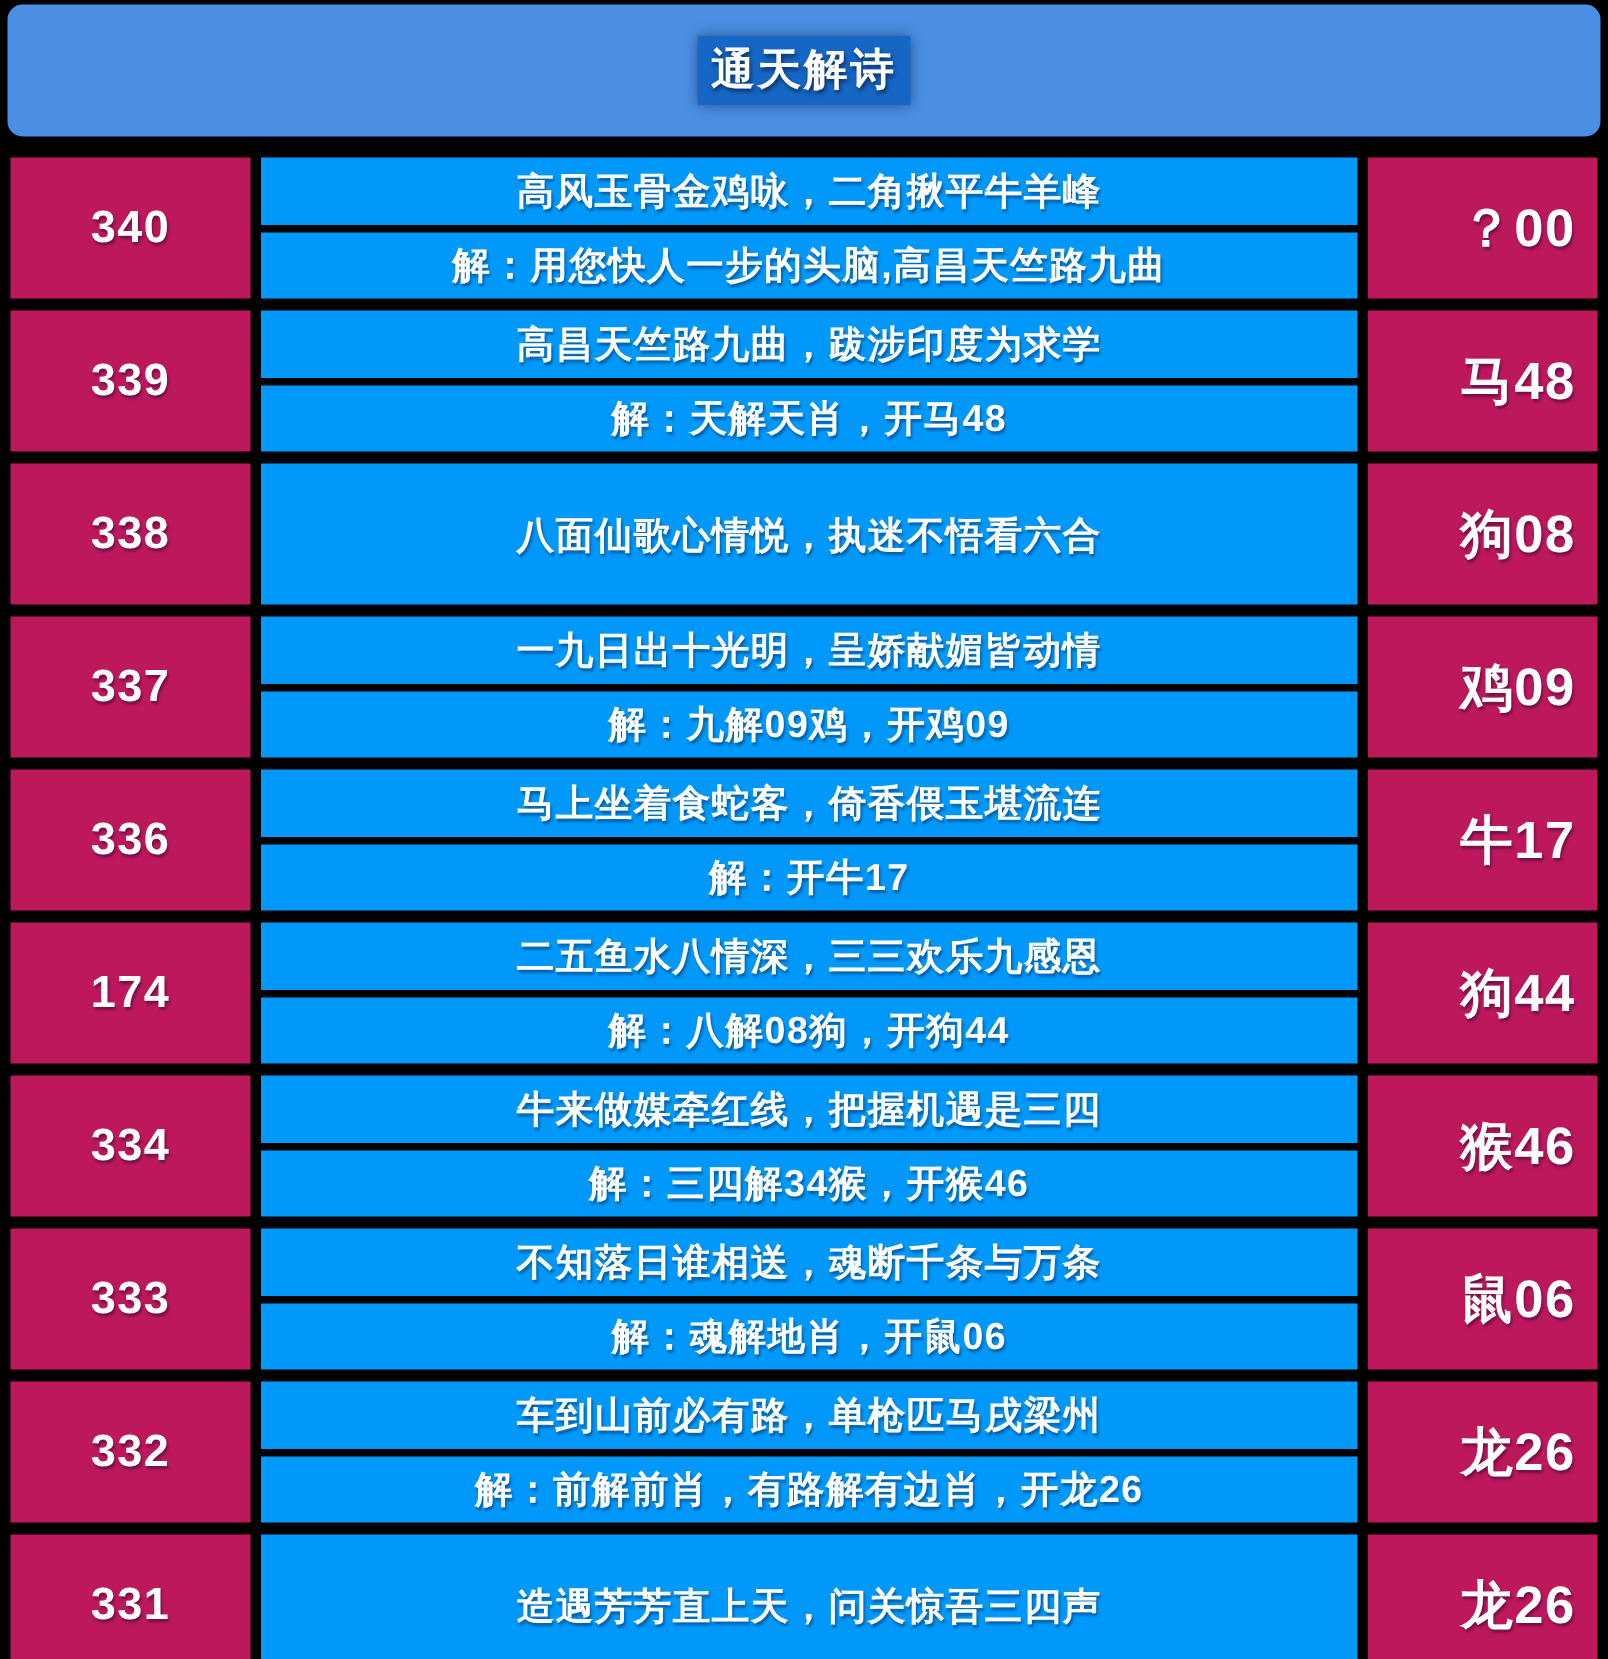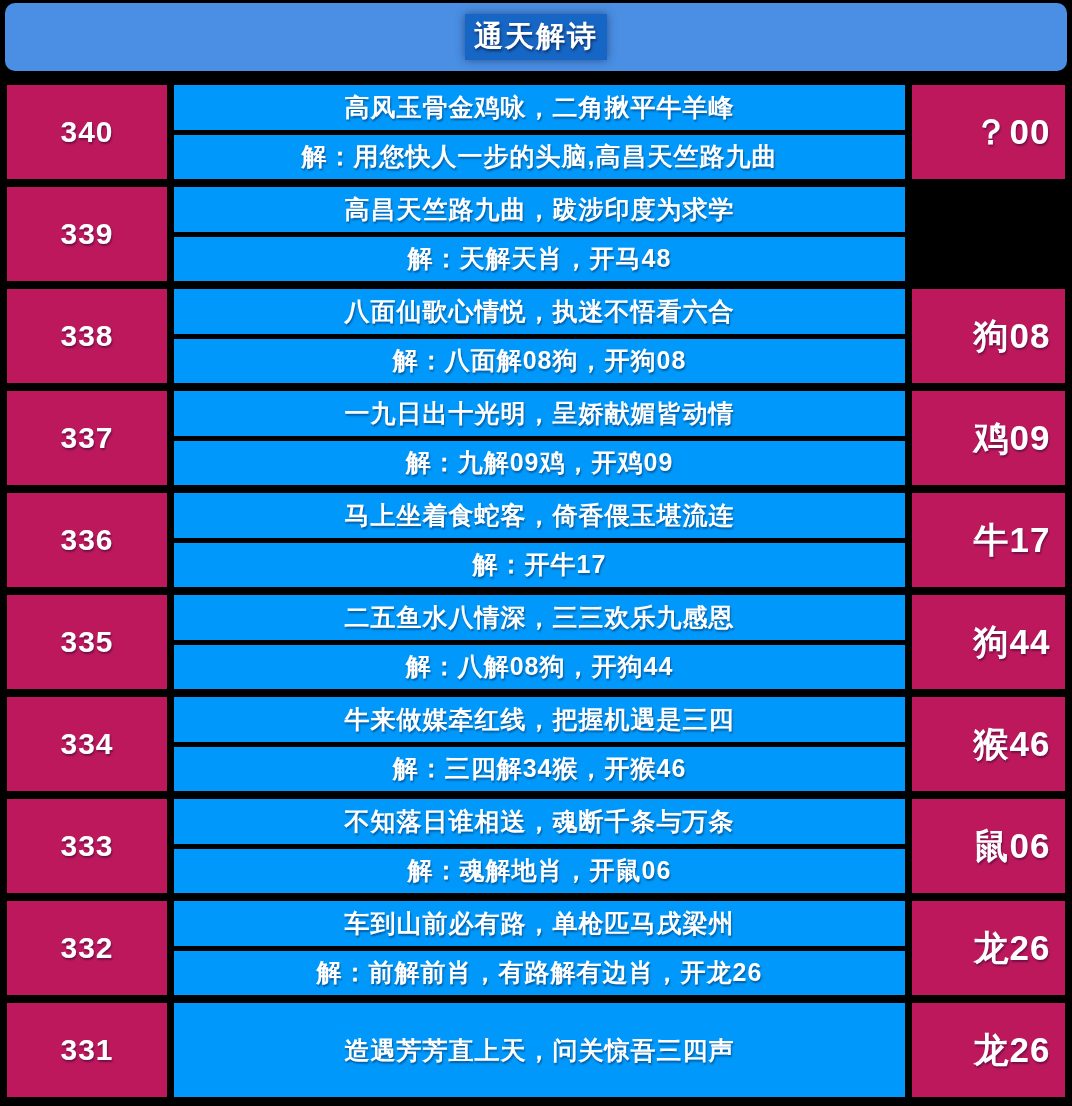--- a/index.html
+++ b/index.html
@@ -6,21 +6,21 @@
     margin: 0;
     padding: 0;
     background: #000000;
     width: 1072px;
     height: 1106px;
     overflow: hidden;
     font-family: "Liberation Sans", "DejaVu Sans", sans-serif;
   }
   .header-bar {
     margin: 3px 5px 0 5px;
-    height: 68px;
+    height: 88px;
     background: #4a8fe4;
     border-radius: 10px;
     display: flex;
     align-items: center;
     justify-content: center;
   }
   .header-title {
     background: #1667c5;
     color: #ffffff;
     font-size: 29px;
@@ -94,27 +94,27 @@
     </div>
     <div class="cell result-cell">？00</div>
   </div>
 
   <div class="row">
     <div class="cell number-cell">339</div>
     <div class="mid-cell">
       <div class="poem-line">高昌天竺路九曲，跋涉印度为求学</div>
       <div class="answer-line">解：天解天肖，开马48</div>
     </div>
+    <div class="cell result-cell">马48</div>
   </div>
 
   <div class="row">
     <div class="cell number-cell">338</div>
     <div class="mid-cell">
       <div class="poem-line">八面仙歌心情悦，执迷不悟看六合</div>
-      <div class="answer-line">解：八面解08狗，开狗08</div>
     </div>
     <div class="cell result-cell">狗08</div>
   </div>
 
   <div class="row">
     <div class="cell number-cell">337</div>
     <div class="mid-cell">
       <div class="poem-line">一九日出十光明，呈娇献媚皆动情</div>
       <div class="answer-line">解：九解09鸡，开鸡09</div>
     </div>
@@ -124,21 +124,21 @@
   <div class="row">
     <div class="cell number-cell">336</div>
     <div class="mid-cell">
       <div class="poem-line">马上坐着食蛇客，倚香偎玉堪流连</div>
       <div class="answer-line">解：开牛17</div>
     </div>
     <div class="cell result-cell">牛17</div>
   </div>
 
   <div class="row">
-    <div class="cell number-cell">335</div>
+    <div class="cell number-cell">174</div>
     <div class="mid-cell">
       <div class="poem-line">二五鱼水八情深，三三欢乐九感恩</div>
       <div class="answer-line">解：八解08狗，开狗44</div>
     </div>
     <div class="cell result-cell">狗44</div>
   </div>
 
   <div class="row">
     <div class="cell number-cell">334</div>
     <div class="mid-cell">

